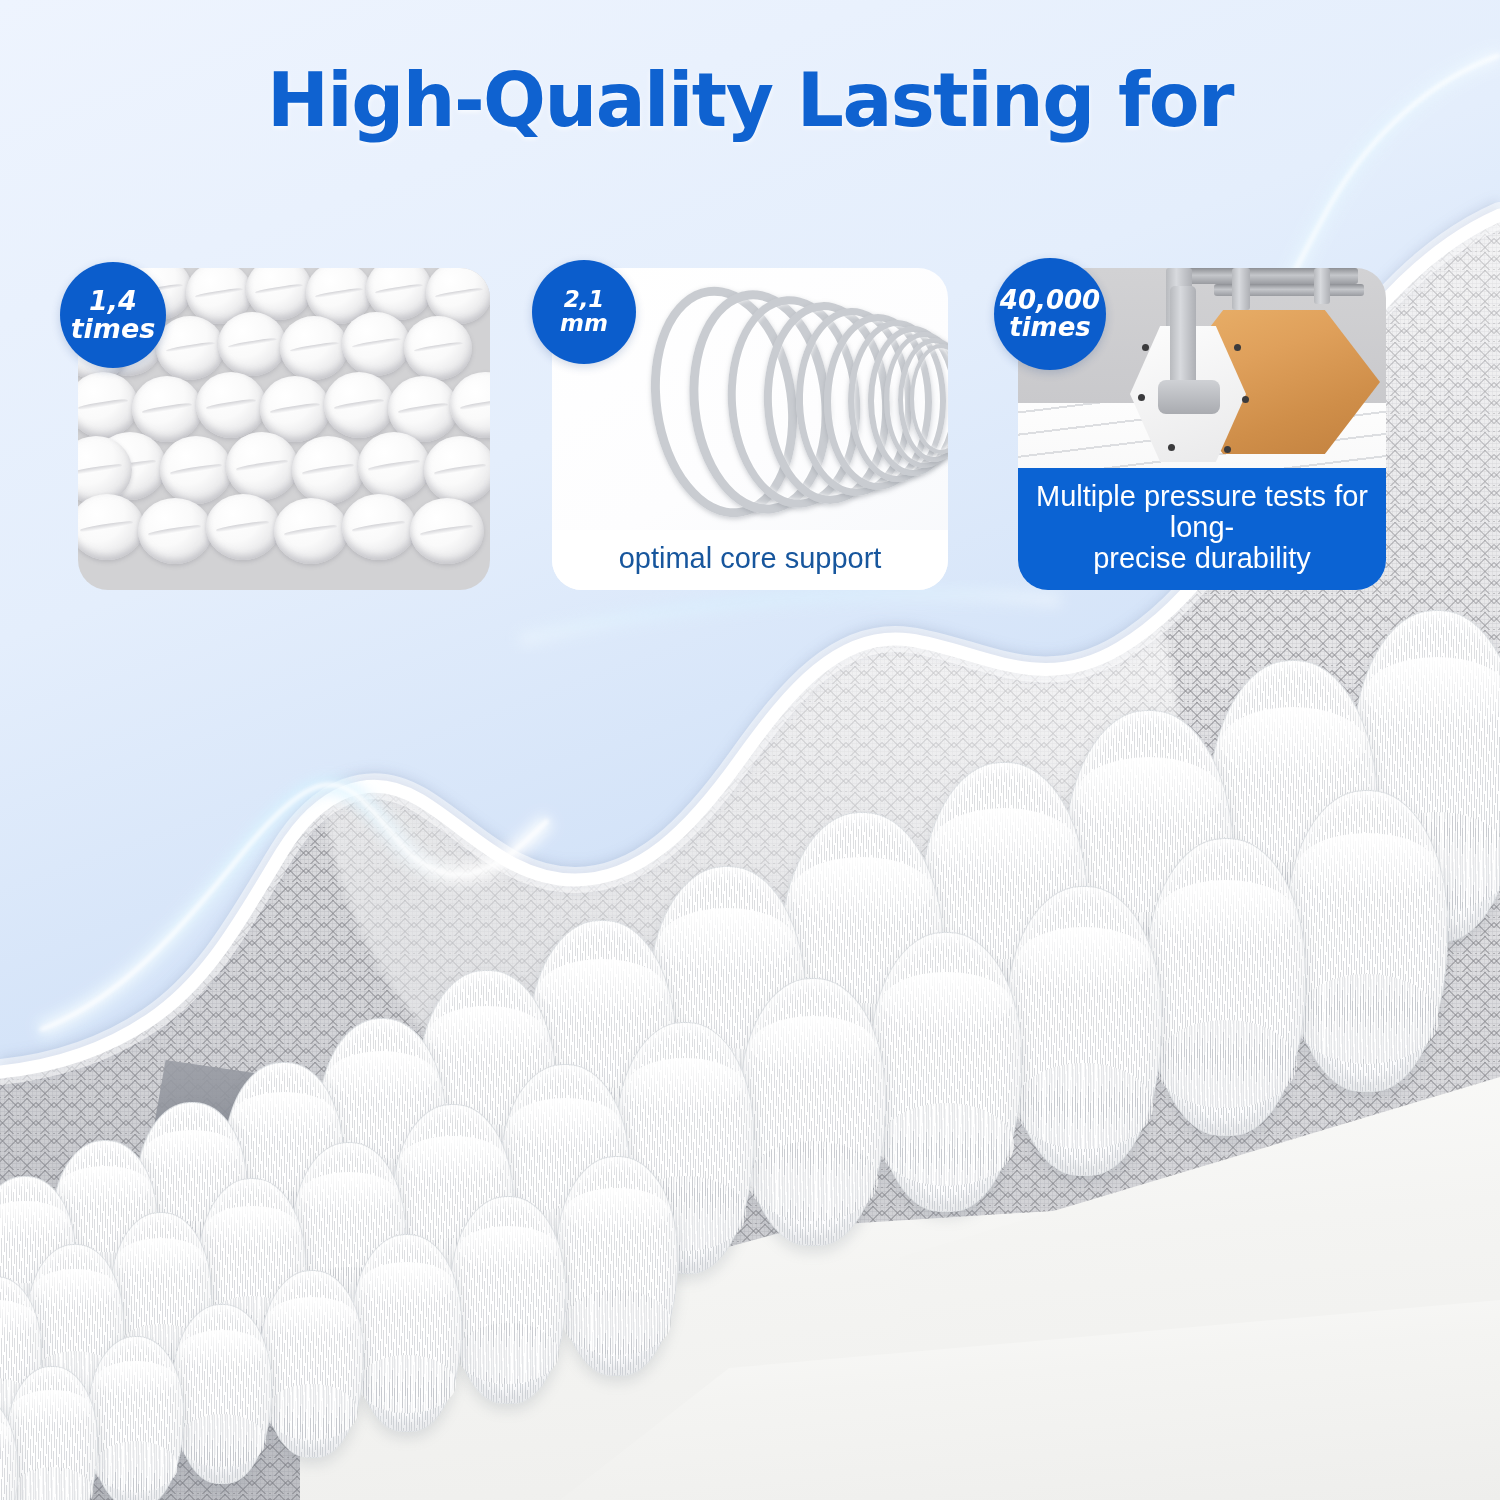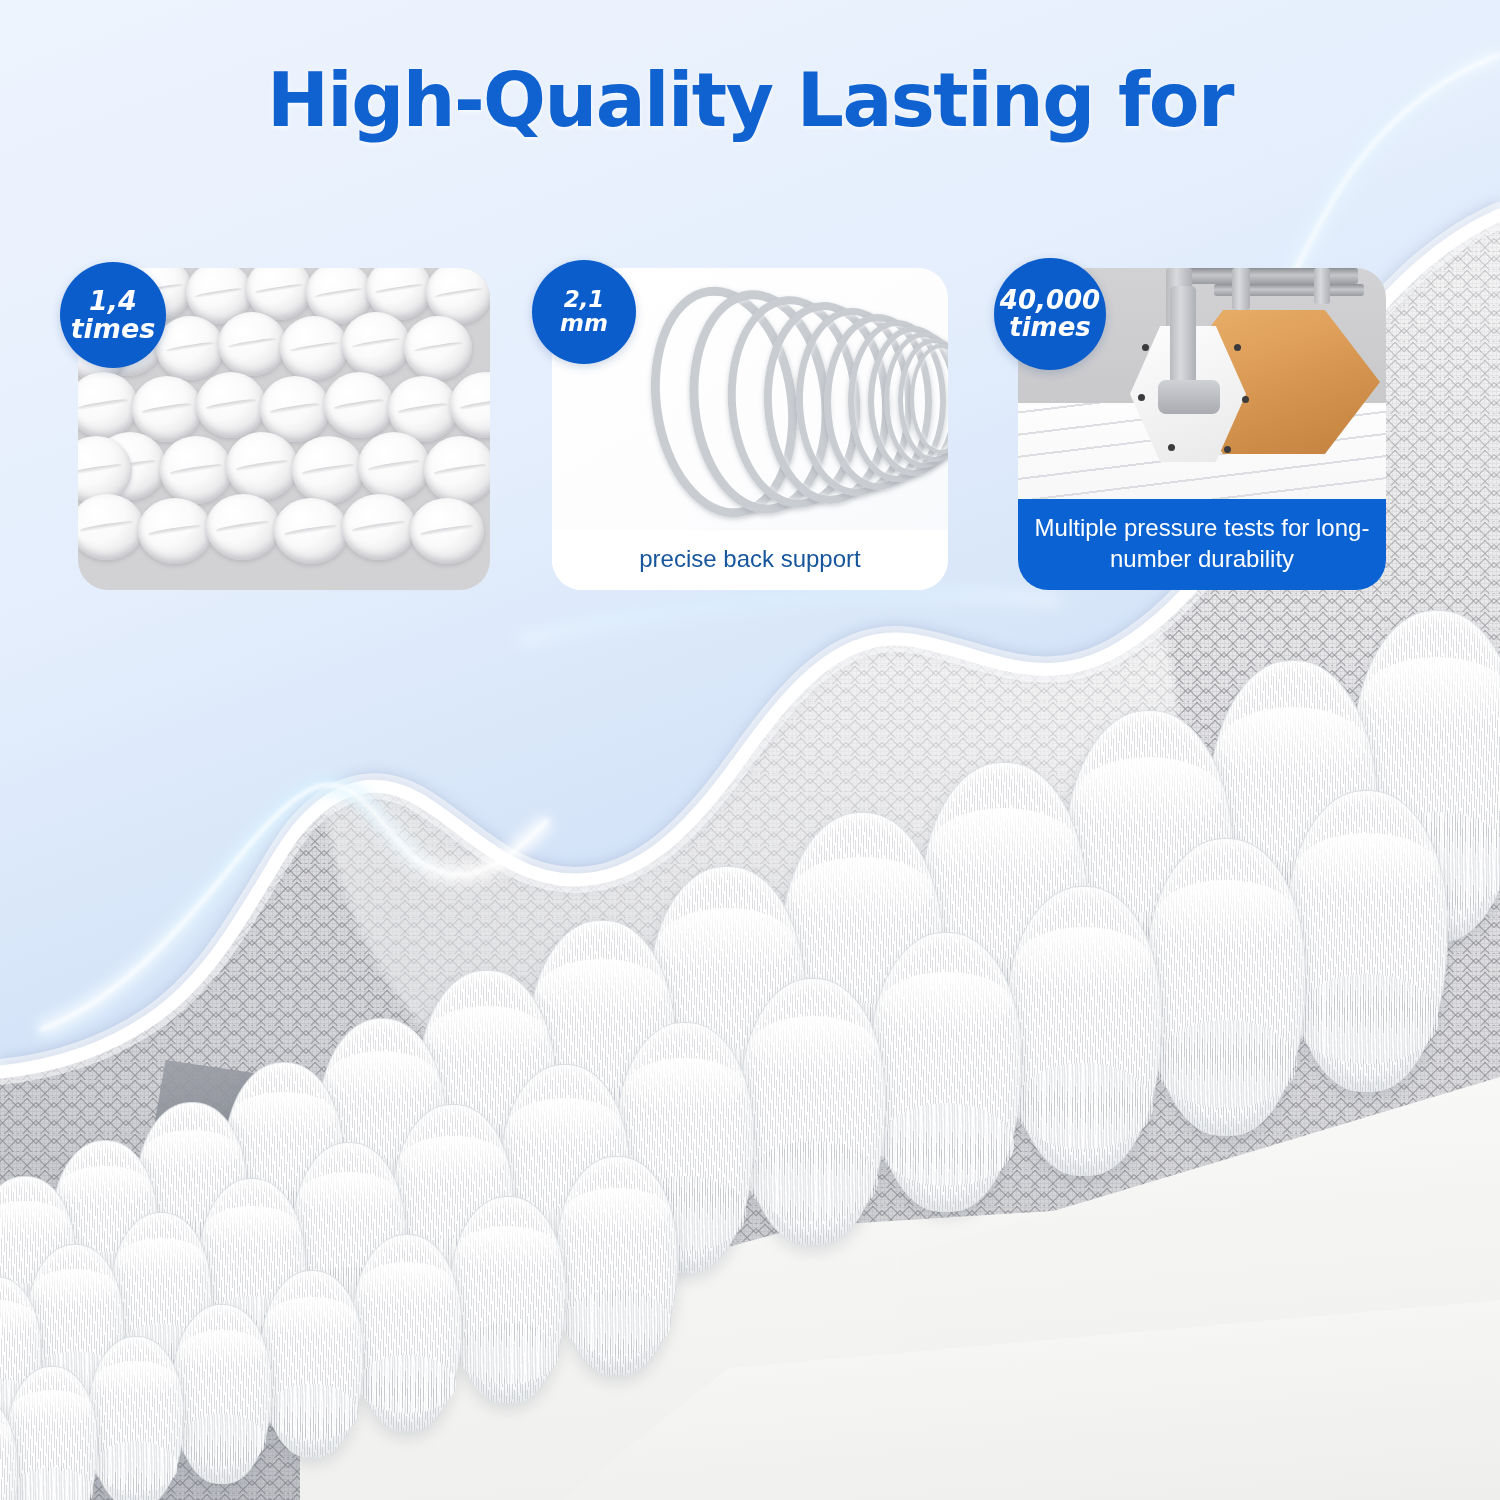--- a/index.html
+++ b/index.html
@@ -97,21 +97,21 @@
   .card{position:absolute;border-radius:30px;overflow:visible;}
   .card-media{
     position:absolute;left:0;top:0;right:0;bottom:0;
     border-radius:30px;overflow:hidden;
   }
   .caption{
     position:absolute;left:0;right:0;bottom:0;
     border-radius:0 0 30px 30px;
     text-align:center;
     font-family:"Liberation Sans", sans-serif;
-    font-size:24px;line-height:31px;
+    font-size:29px;line-height:31px;
     padding:13px 10px 16px;
     box-sizing:border-box;
   }
   .caption.blue{background:#0b63d3;color:#ffffff;}
   .caption.white{background:#ffffff;color:#17569d;}
 
   .badge{
     position:absolute;
     border-radius:50%;
     background:#0b5dcc;
@@ -399,21 +399,21 @@
         <div class="mcoil" style="left:272px;top:46px;width:94px;height:162px;border-width:7px;"></div>
         <div class="mcoil" style="left:296px;top:52px;width:86px;height:150px;border-width:6.5px;"></div>
         <div class="mcoil" style="left:316px;top:58px;width:78px;height:138px;border-width:6px;"></div>
         <div class="mcoil" style="left:332px;top:64px;width:70px;height:126px;border-width:5.5px;"></div>
         <div class="mcoil" style="left:346px;top:70px;width:62px;height:114px;border-width:5px;"></div>
         <div class="mcoil" style="left:358px;top:76px;width:54px;height:102px;border-width:4.5px;"></div>
       </div>
     </div>
 
     <div class="caption white">
-      <div>precise back support</div>
+      <div>optimal core support</div>
     </div>
 
     <div class="badge" style="left:-20px;top:-8px;width:104px;height:104px;font-size:23px;">
       <div>
         <div>2,1</div>
         <div>mm</div>
       </div>
     </div>
   </div>
 
@@ -439,21 +439,21 @@
         <div class="bolt" style="left:120px;top:126px;"></div>
         <div class="bolt" style="left:150px;top:176px;"></div>
         <div class="bolt" style="left:206px;top:178px;"></div>
         <div class="bolt" style="left:216px;top:76px;"></div>
         <div class="bolt" style="left:224px;top:128px;"></div>
       </div>
     </div>
 
     <div class="caption blue">
       <div>Multiple pressure tests for long-</div>
-      <div>number durability</div>
+      <div>precise durability</div>
     </div>
 
     <div class="badge" style="left:-24px;top:-10px;width:112px;height:112px;font-size:26px;">
       <div>
         <div>40,000</div>
         <div>times</div>
       </div>
     </div>
   </div>
 

